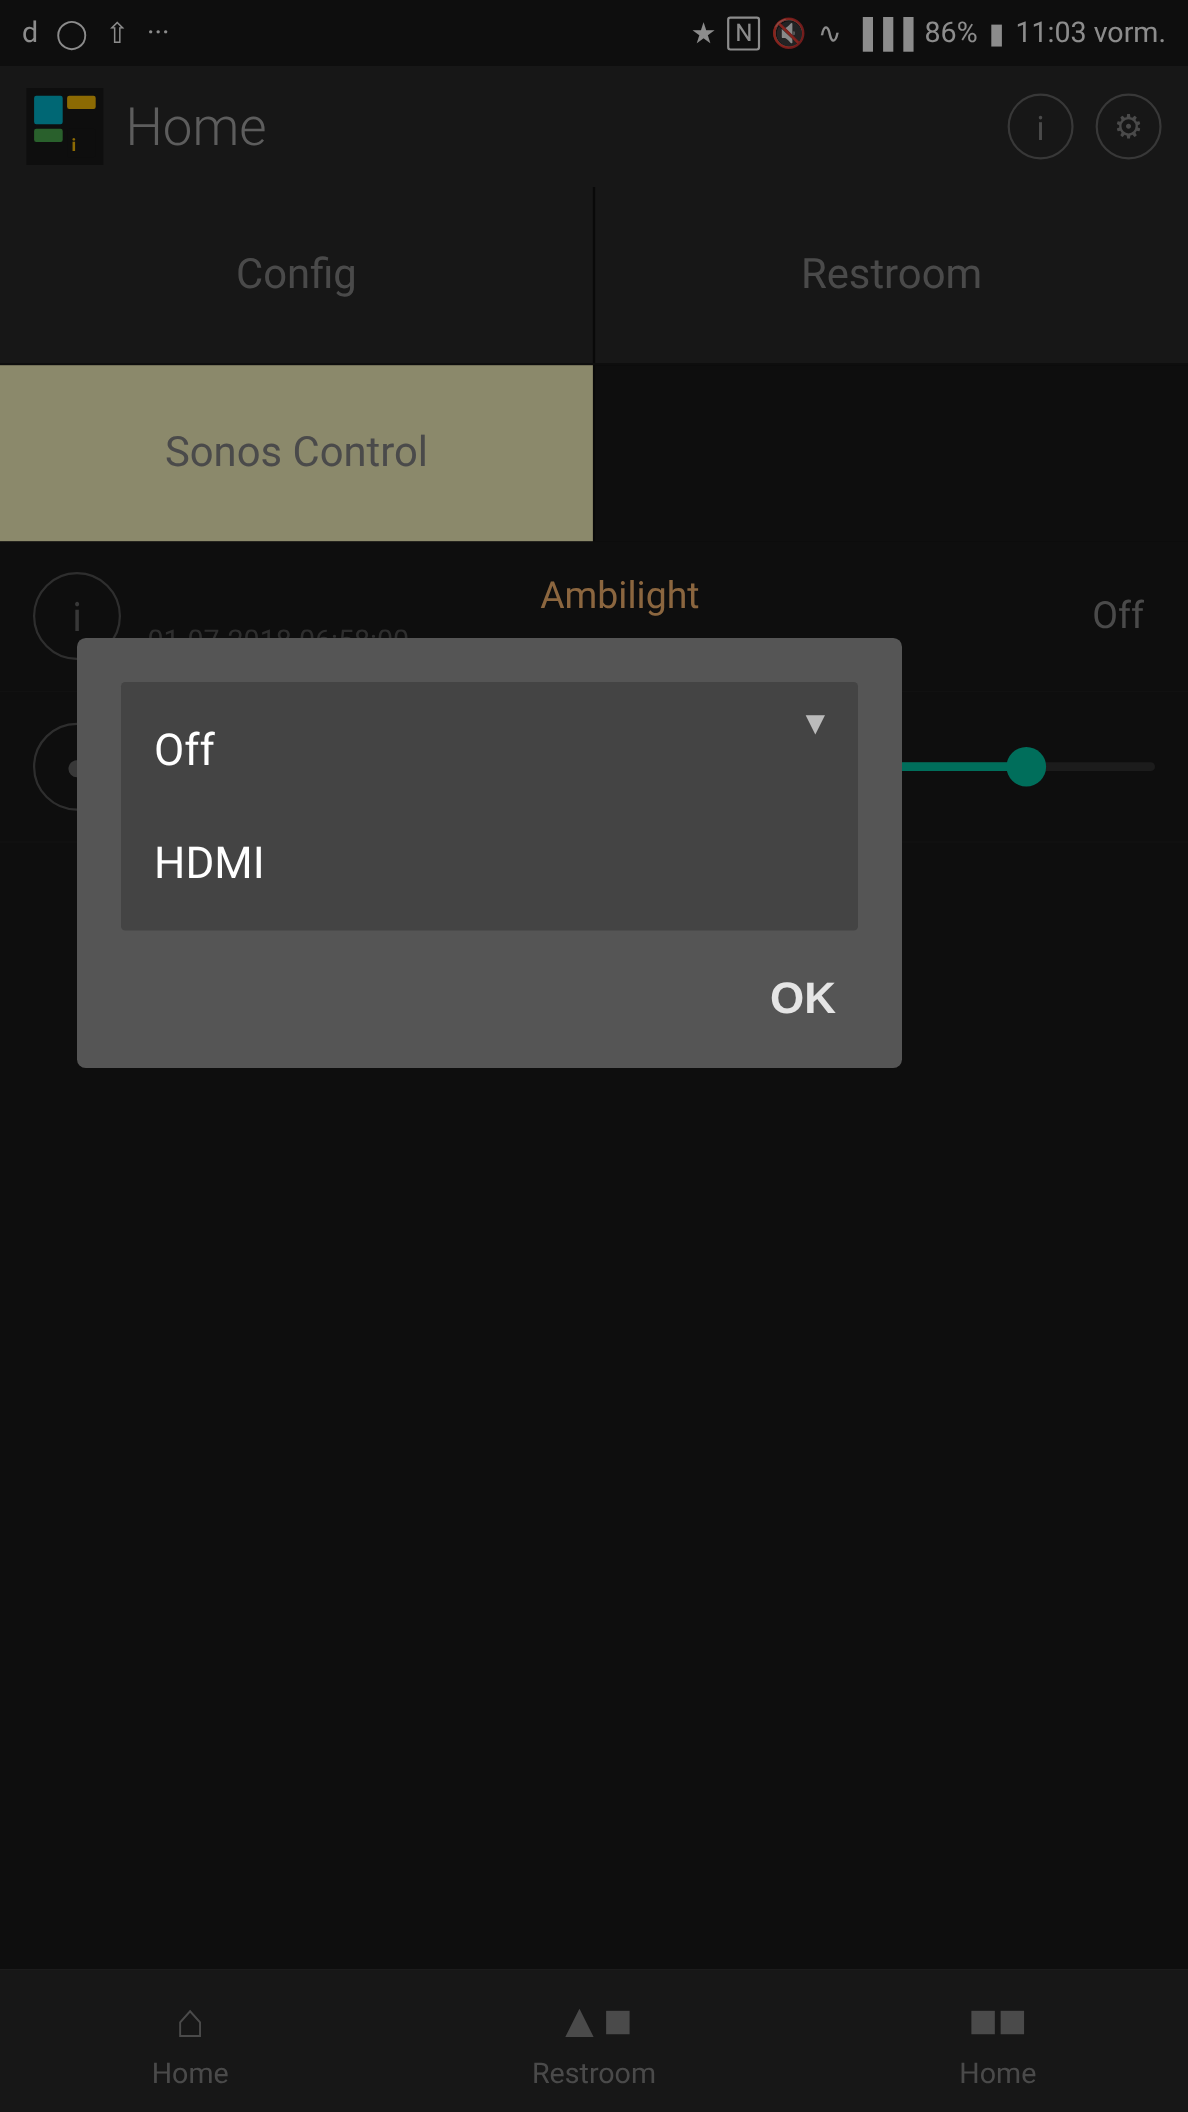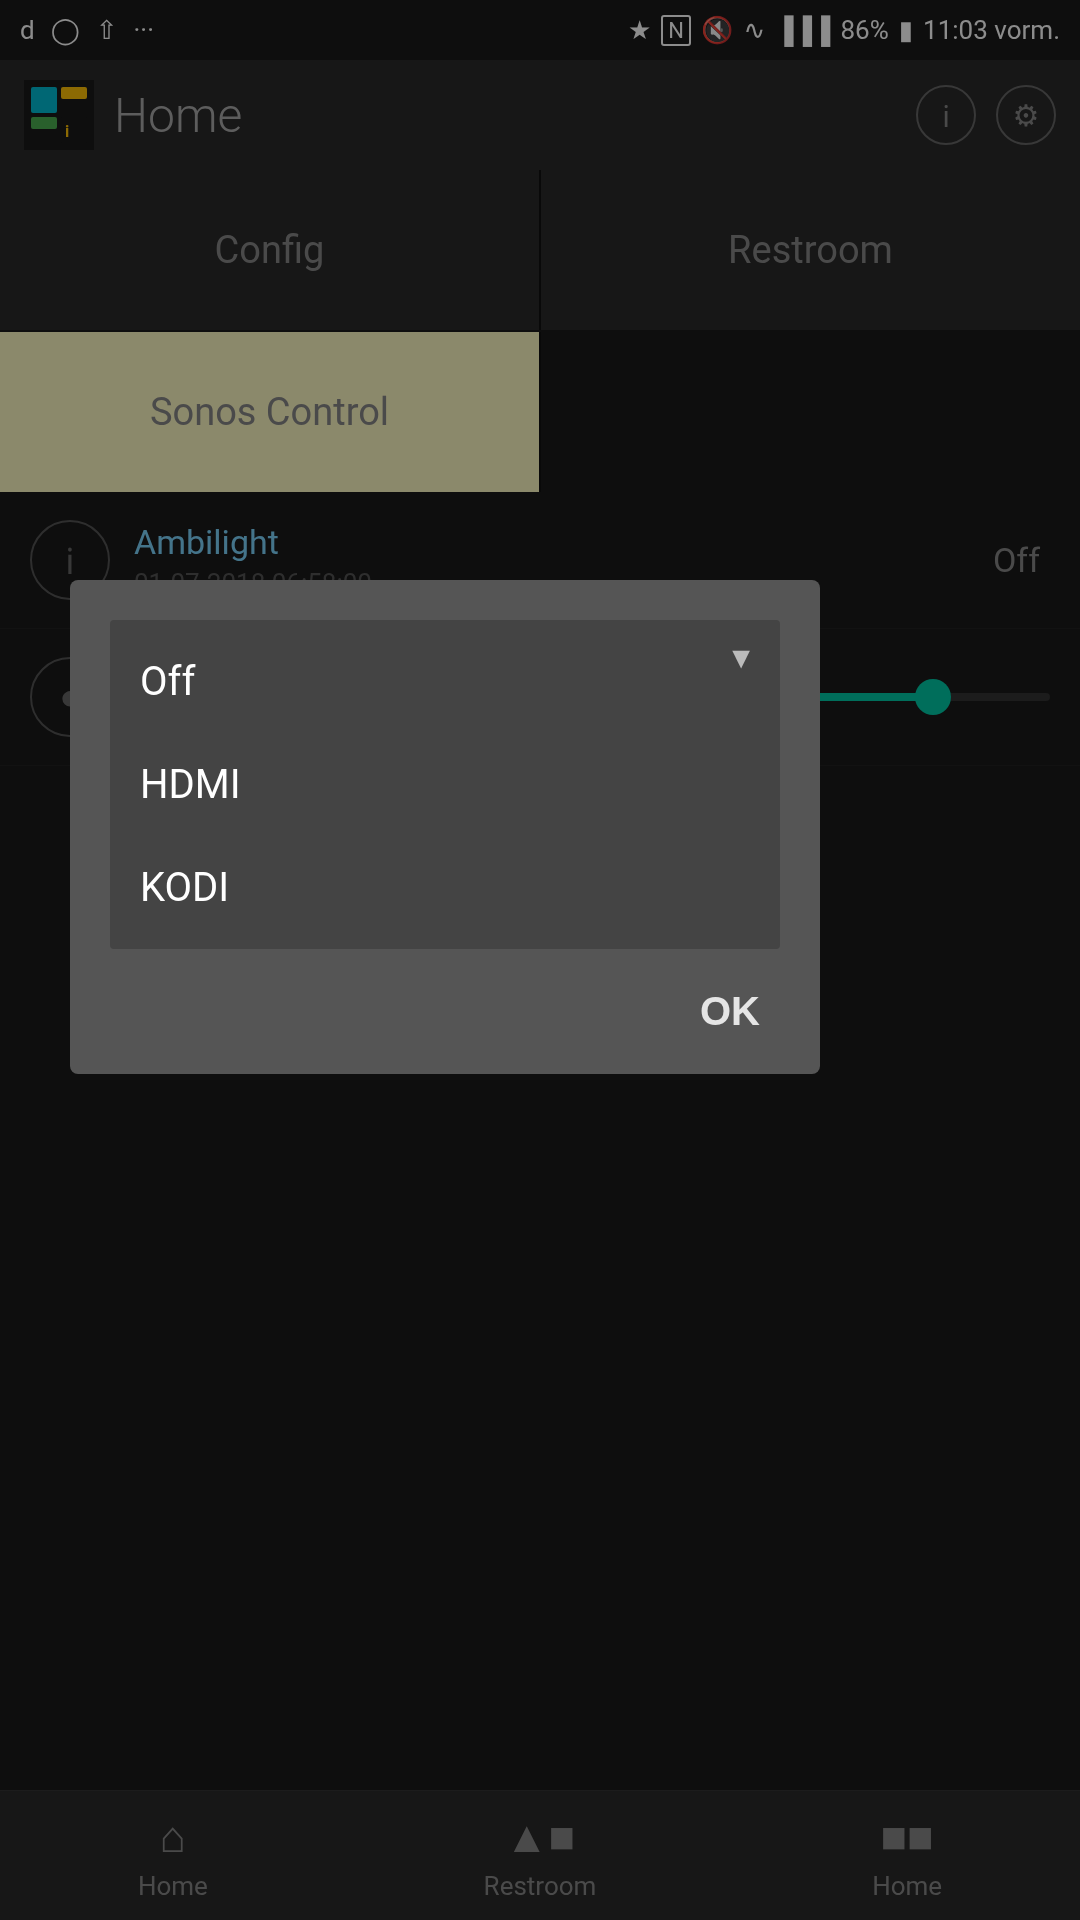--- a/index.html
+++ b/index.html
@@ -143,22 +143,23 @@
       justify-content: center;
       color: #666;
       font-size: 36px;
       flex-shrink: 0;
     }
     .device-info {
       flex: 1;
       margin-left: 24px;
     }
     .device-name {
-      color: #7dd3fc;
+      color: #fdba74;
       font-size: 34px;
+      text-align: center;
     }
     .device-date {
       color: #555;
       font-size: 26px;
       margin-top: 6px;
     }
     .device-value {
       color: #888;
       font-size: 34px;
       margin-right: 10px;
@@ -389,19 +390,18 @@
 </div>
 
 <div class="overlay"></div>
 
 <div class="dialog">
   <div class="dropdown-container">
     <span class="dropdown-arrow">▼</span>
     <div class="dropdown-items">
       <div class="dropdown-item">Off</div>
       <div class="dropdown-item">HDMI</div>
-      <div class="dropdown-item">KODI</div>
     </div>
   </div>
   <div class="dialog-actions">
     <button class="btn-ok">OK</button>
   </div>
 </div>
 
 </body></html>

